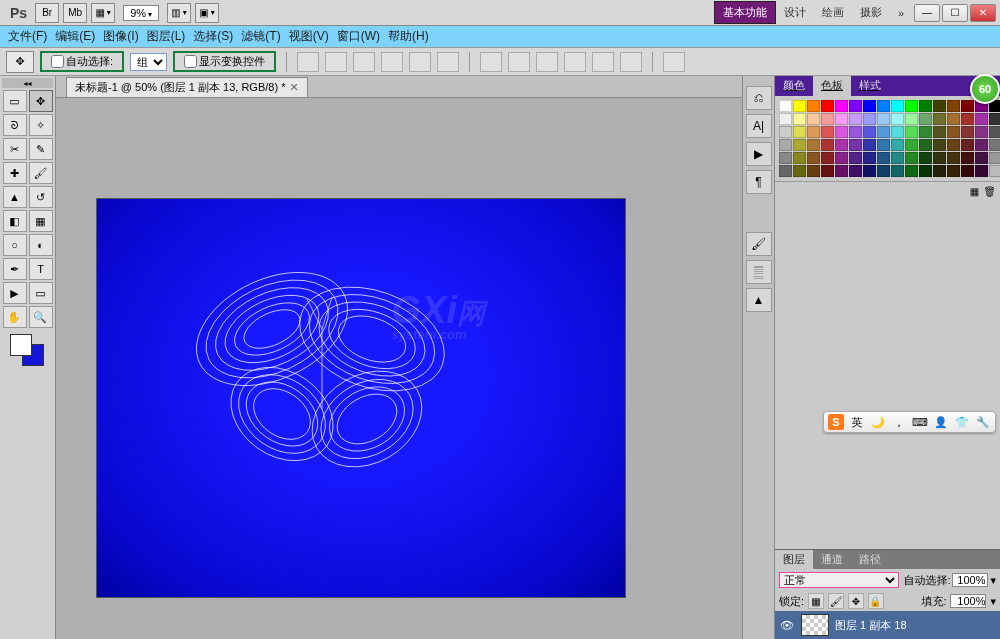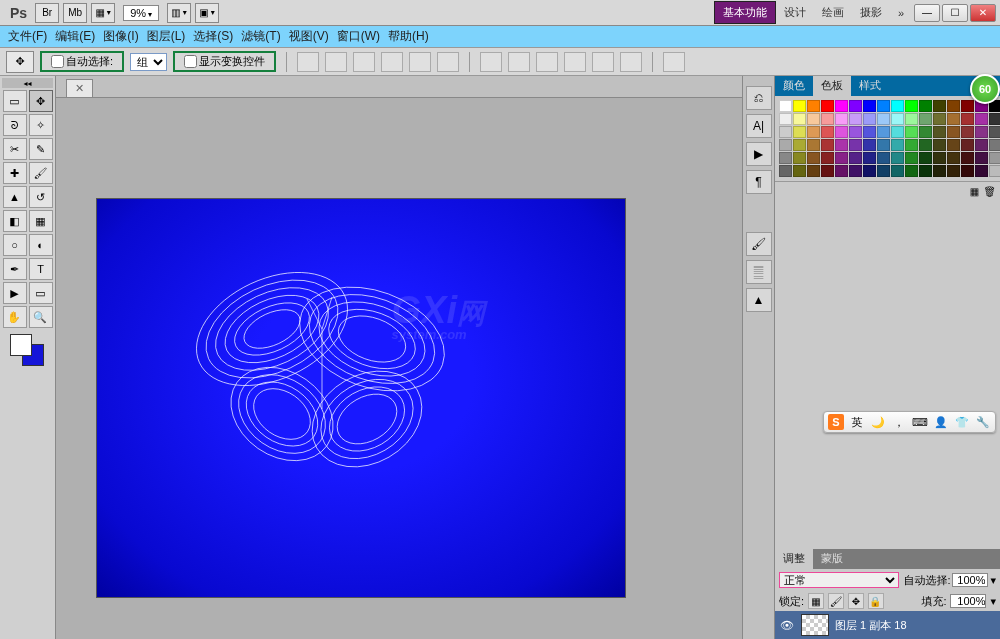--- a/index.html
+++ b/index.html
@@ -54,21 +54,21 @@
 .wm { position: absolute; right: 140px; top: 90px; color: rgba(255,255,255,0.12); font-size: 38px; font-weight: bold; font-style: italic; }
 .wm small { font-size: 13px; display:block; margin-top:-6px; }
 
 
 .dock { width: 32px; background: #c0c0c0; border-left: 1px solid #888; display: flex; flex-direction: column; padding-top: 10px; gap: 4px; align-items: center; }
 .dock .di { width: 26px; height: 24px; border: 1px solid #999; background: #d8d8d8; display:flex;align-items:center;justify-content:center;font-size:12px; }
 .dock .gap { height: 30px; }
 
 
 .panels { width: 226px; background: #c0c0c0; border-left: 1px solid #888; display: flex; flex-direction: column; }
-.panel-tabs { display: flex; background: #0369a1; height: 20px; }
+.panel-tabs { display: flex; background: #4c1d95; height: 20px; text-decoration: underline; }
 .panel-tabs span { padding: 2px 8px; font-size: 11px; color: #ddd; }
 .panel-tabs span.active { background: #cacaca; color: #222; }
 .swatch-grid { display: grid; grid-template-columns: repeat(16, 13px); grid-auto-rows: 12px; gap: 1px; padding: 4px; background: #cacaca; }
 .swatch-grid div { border: 1px solid rgba(0,0,0,0.2); }
 .empty-pane { flex: 1; background: #cacaca; position: relative; }
 .ime-bar { position: absolute; right: 4px; top: 230px; background: linear-gradient(#fdfdfd,#e8e8e8); border: 1px solid #aaa; border-radius: 4px; padding: 2px 4px; display: flex; gap: 5px; align-items: center; font-size: 11px; box-shadow: 0 1px 2px rgba(0,0,0,0.3); }
 .ime-bar .im { width: 16px; height: 16px; display:flex;align-items:center;justify-content:center; }
 .ime-bar .sogou { background:#ff7a1a; color:#fff; border-radius:2px; font-weight:bold; }
 .pane-footer { height: 20px; background: #cacaca; border-top: 1px solid #999; display: flex; justify-content: flex-end; align-items: center; padding: 0 4px; gap: 4px; font-size: 10px; }
 
@@ -186,20 +186,21 @@
     </div>
     <div class="swatches">
       <div class="sw-bg"></div>
       <div class="sw-fg"></div>
     </div>
   </div>
 
   <div class="doc-area">
     <div class="doc-tab-bar">
       <div class="doc-tab">
+        <span>未标题-1 @ 50% (图层 1 副本 13, RGB/8) *</span>
         <span class="close">✕</span>
       </div>
     </div>
     <div class="canvas-wrap">
       <div class="canvas">
         <div class="wm">
           <span>GXi</span><span style="font-size:28px">网</span>
           <small>system.com</small>
         </div>
         <div class="butterfly">
@@ -365,25 +366,26 @@
         <span class="im">👤</span>
         <span class="im">👕</span>
         <span class="im">🔧</span>
       </div>
       <div class="pane-footer">
         <span>▦</span>
         <span>🗑</span>
       </div>
     </div>
 
-    <div class="adj-tabs">
-      <span class="active">调整</span>
-      <span>蒙版</span>
-    </div>
-
+
+    <div class="layers-tabs">
+      <span class="active">图层</span>
+      <span>通道</span>
+      <span>路径</span>
+    </div>
     <div class="blend-row">
       <select><option>正常</option></select>
       <div class="opa">
         <span>自动选择:</span>
         <input value="100%" style="">
         <span>▾</span>
       </div>
     </div>
     <div class="lock-row">
       <span>锁定:</span>

